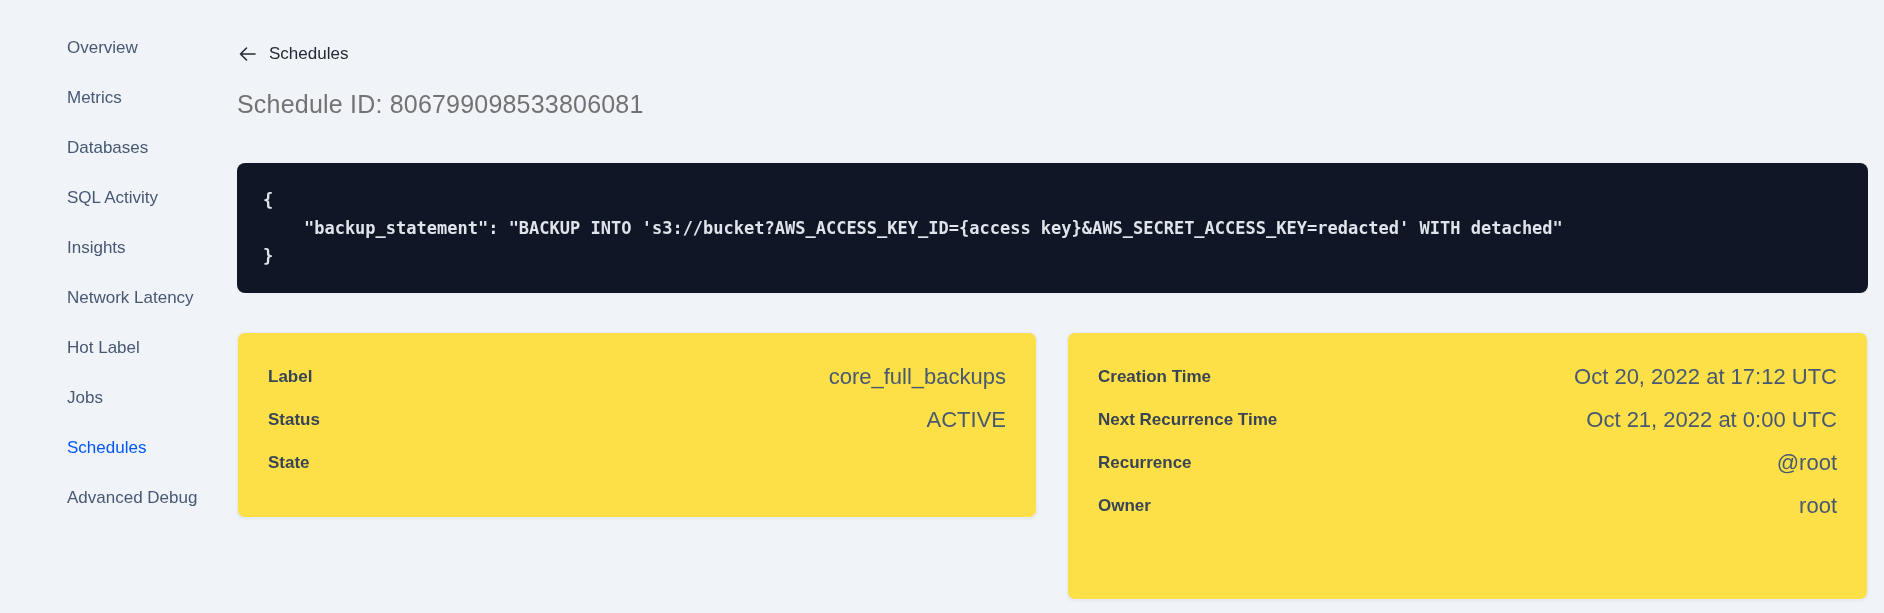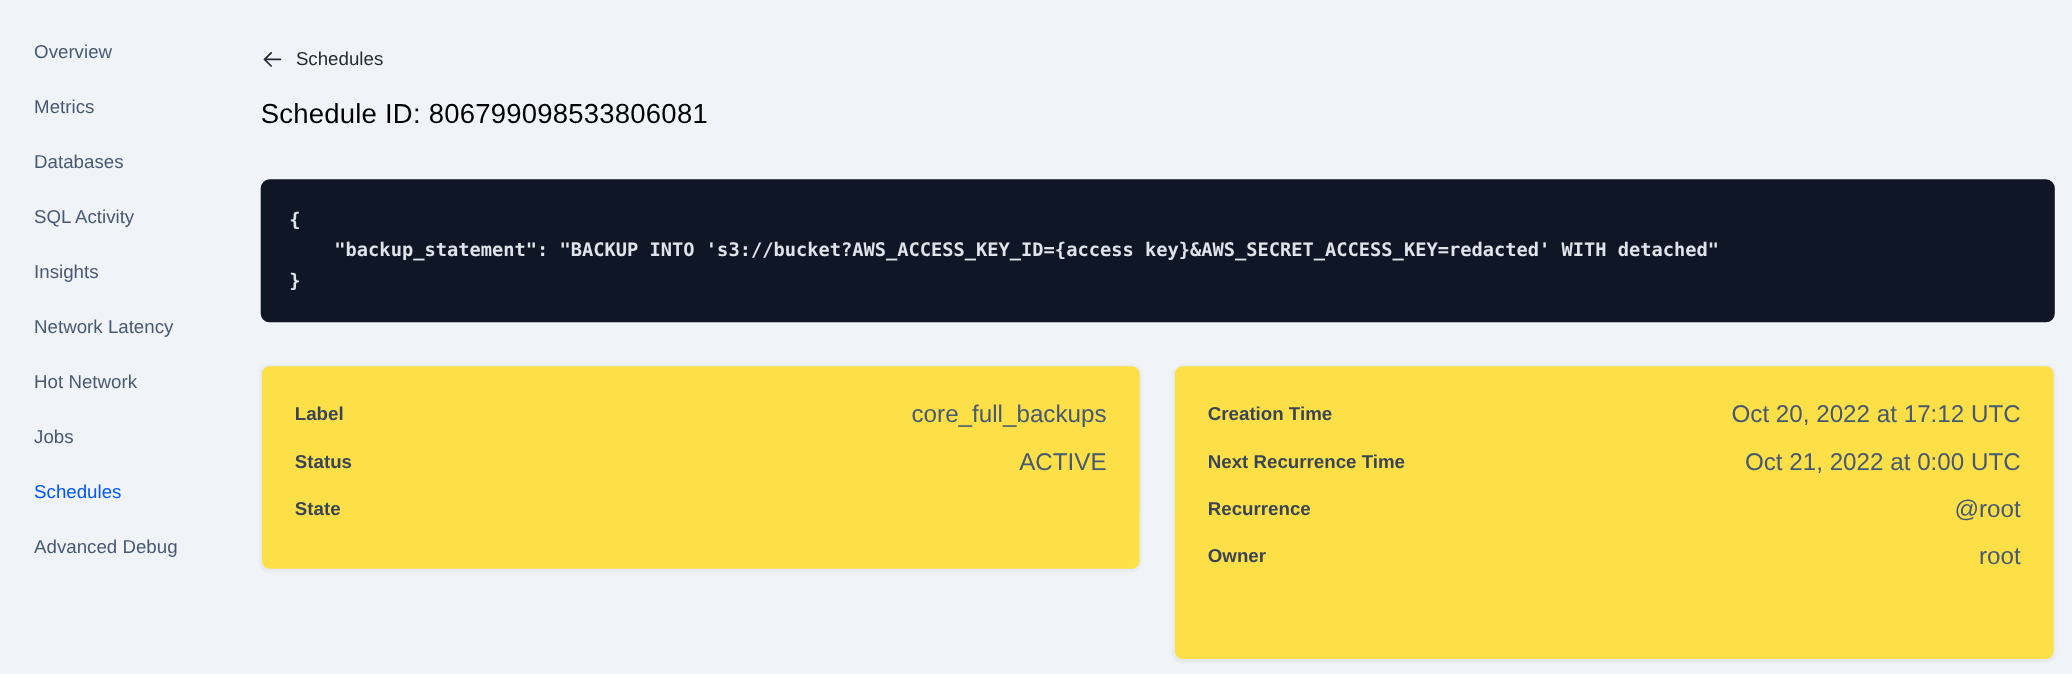--- a/index.html
+++ b/index.html
@@ -9,21 +9,21 @@
     background: #f0f4f8;
     font-family: "Liberation Sans", sans-serif;
     color: #394455;
     overflow: hidden;
   }
 
   
   .sidebar {
     position: absolute;
     left: 0; top: 0;
-    width: 196px; height: 613px;
+    width: 196px; height: 613px; padding-left: 36px;
   }
   .nav-item {
     height: 50px;
     line-height: 50px;
     padding-left: 31px;
     font-size: 17px;
     color: #475872;
     cursor: pointer;
     white-space: nowrap;
   }
@@ -43,21 +43,21 @@
     color: #242a35;
     cursor: pointer;
   }
   .back-link svg { display: block; }
 
   .page-title {
     position: absolute;
     left: 0; top: 90px;
     font-size: 25px;
     font-weight: 500;
-    color: #000000;
+    color: #737373;
     letter-spacing: 0.2px;
   }
 
   
   .code-block {
     position: absolute;
     left: 0; top: 163px;
     width: 1631px; height: 130px;
     background: #0f1726;
     border-radius: 8px;
@@ -109,21 +109,21 @@
 <body>
 
 <nav class="sidebar">
   <div class="nav-list">
     <div class="nav-item">Overview</div>
     <div class="nav-item">Metrics</div>
     <div class="nav-item">Databases</div>
     <div class="nav-item">SQL Activity</div>
     <div class="nav-item">Insights</div>
     <div class="nav-item">Network Latency</div>
-    <div class="nav-item">Hot Network</div>
+    <div class="nav-item">Hot Label</div>
     <div class="nav-item">Jobs</div>
     <div class="nav-item active">Schedules</div>
     <div class="nav-item">Advanced Debug</div>
   </div>
 </nav>
 
 <main class="main">
 
   <a class="back-link">
     <span>

